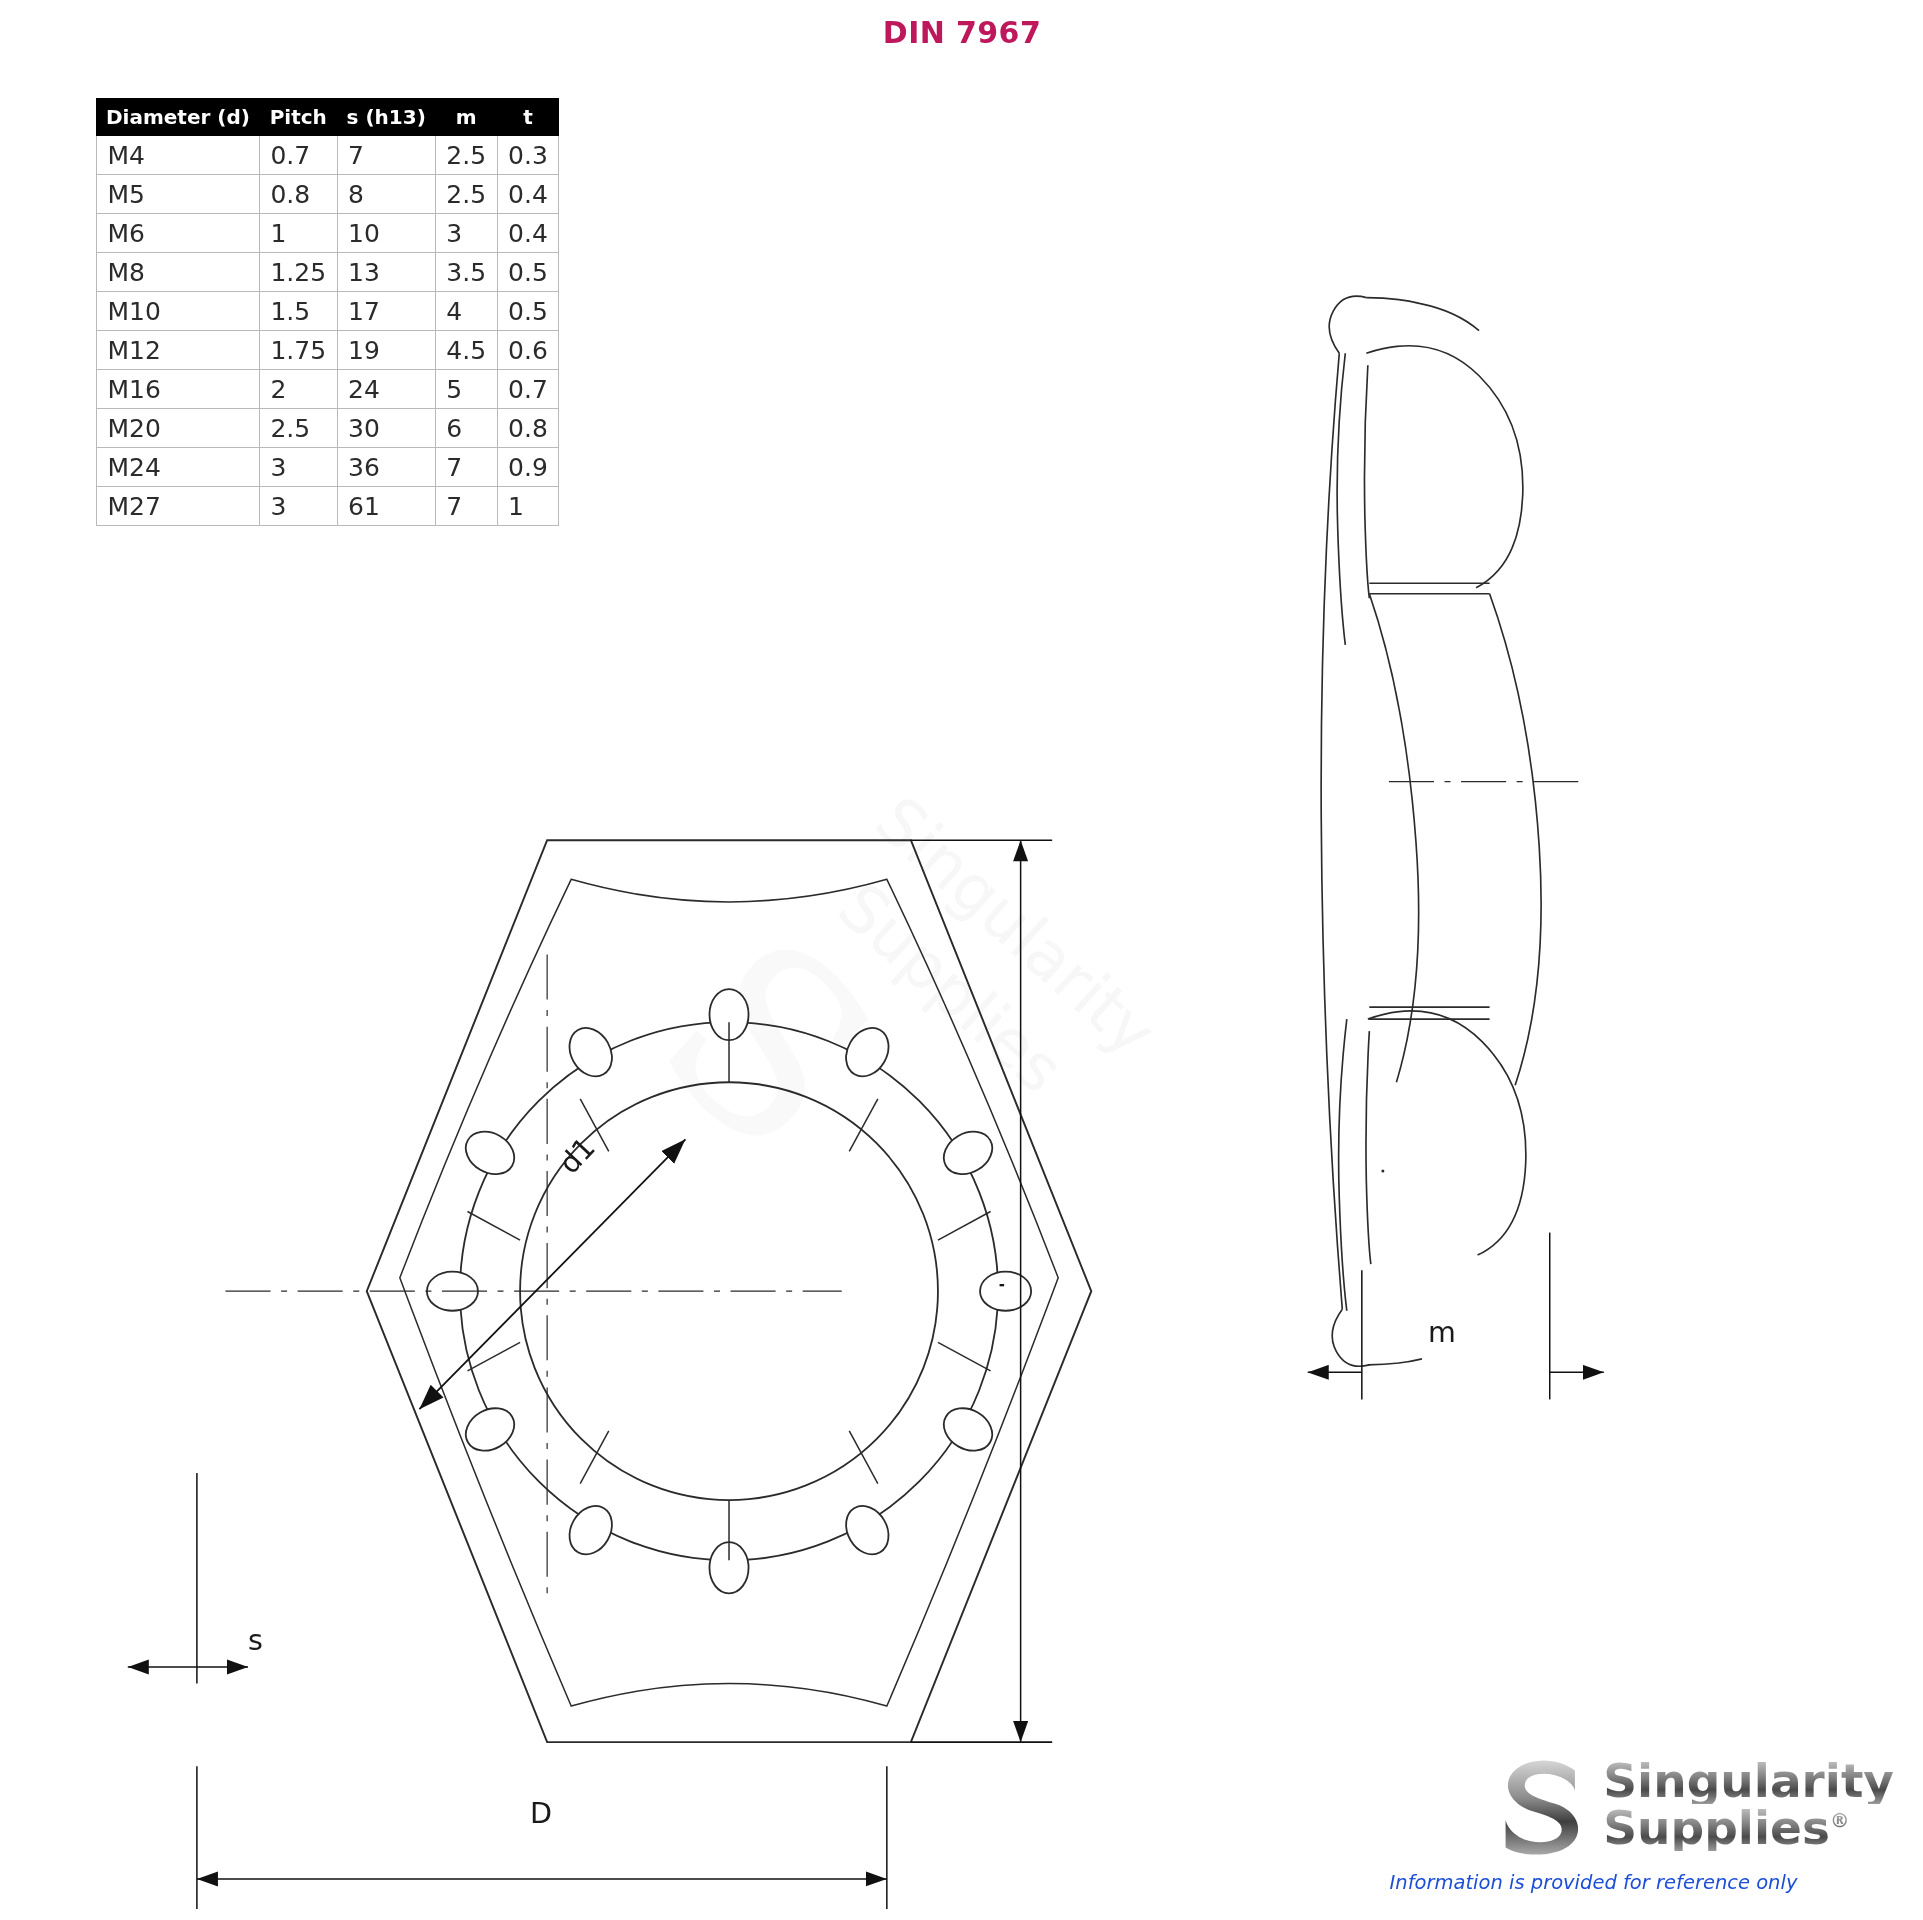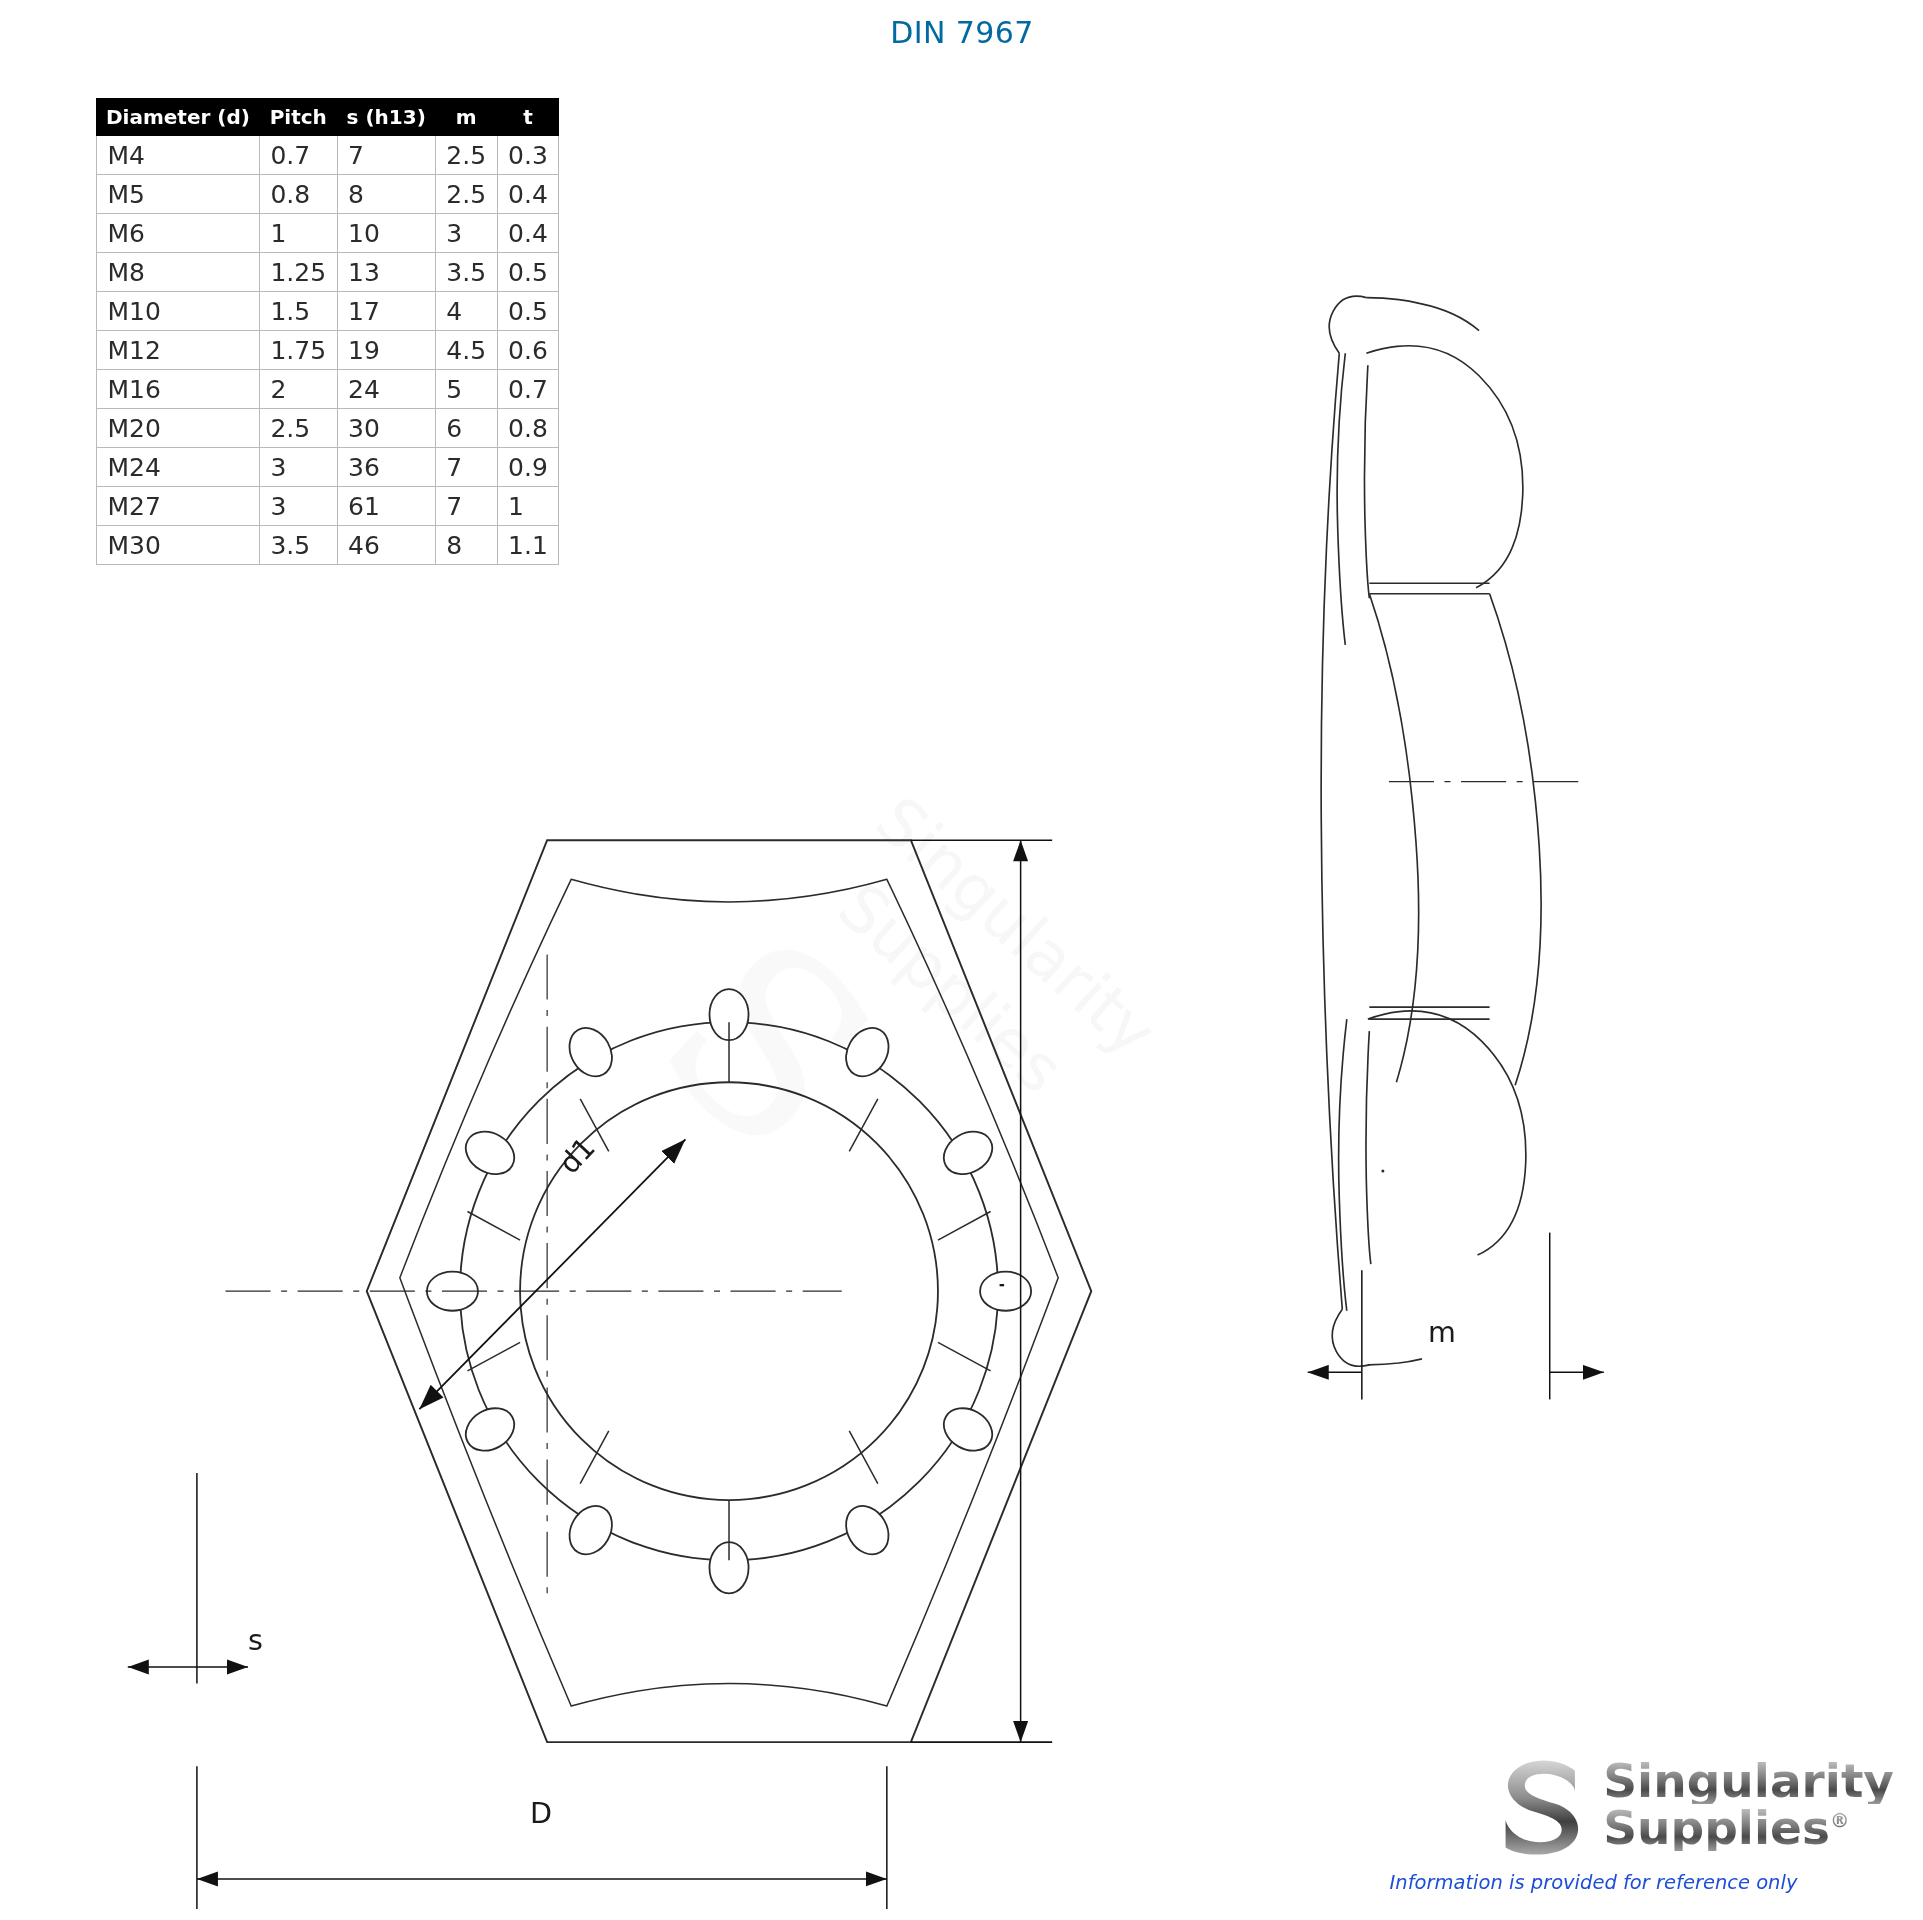--- a/index.html
+++ b/index.html
@@ -18,22 +18,22 @@
     overflow: hidden;
   }
   
   #title {
     position: absolute;
     top: 15px;
     left: 0;
     width: 1924px;
     text-align: center;
     font-size: 30px;
-    font-weight: normal;
-    color: #0369a1;
+    font-weight: bold;
+    color: #be185d;
     letter-spacing: 0.4px;
   }
   
   #spec-table {
     position: absolute;
     left: 96px;
     top: 98px;
     border-collapse: collapse;
     font-size: 25px;
     color: #2b2b2b;
@@ -210,27 +210,20 @@
         <td class="col-2">36</td>
         <td class="col-3">7</td>
         <td class="col-4">0.9</td>
       </tr>
       <tr>
         <td class="col-0">M27</td>
         <td class="col-1">3</td>
         <td class="col-2">61</td>
         <td class="col-3">7</td>
         <td class="col-4">1</td>
-      </tr>
-      <tr>
-        <td class="col-0">M30</td>
-        <td class="col-1">3.5</td>
-        <td class="col-2">46</td>
-        <td class="col-3">8</td>
-        <td class="col-4">1.1</td>
       </tr>
     </tbody>
   </table>
 
   <svg id="drawing" viewBox="0 0 2560 2556">
     <defs>
       <marker id="arrow-end" markerWidth="16" markerHeight="16" refX="14" refY="5" orient="auto">
         <path d="M0,0 L14,5 L0,10 z" fill="#111"></path>
       </marker>
       <marker id="arrow-start" markerWidth="16" markerHeight="16" refX="0" refY="5" orient="auto">

